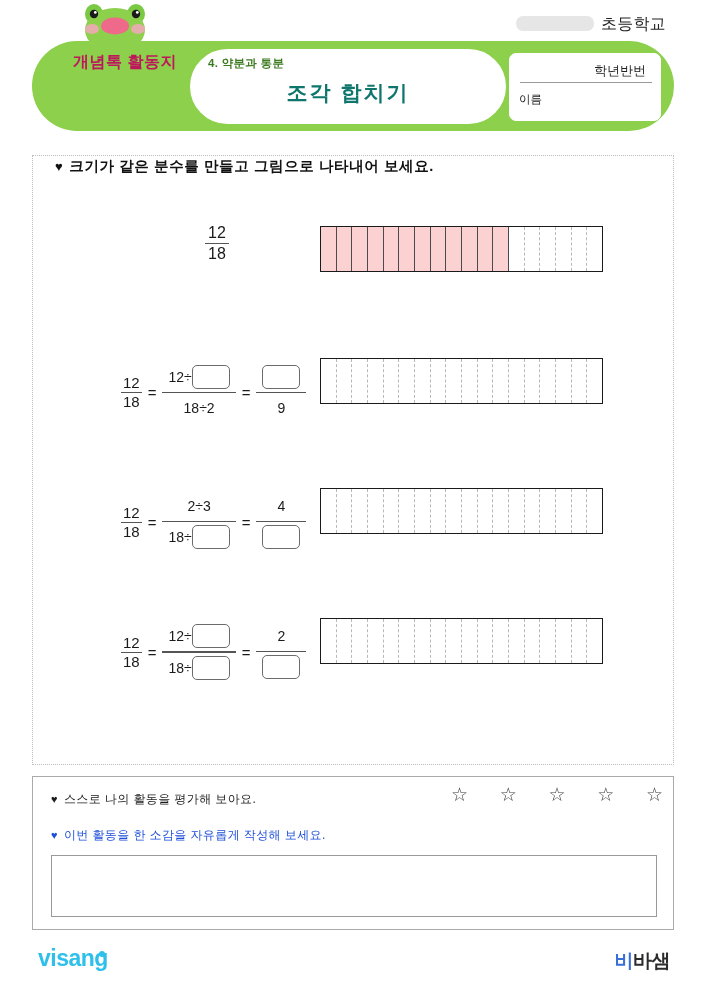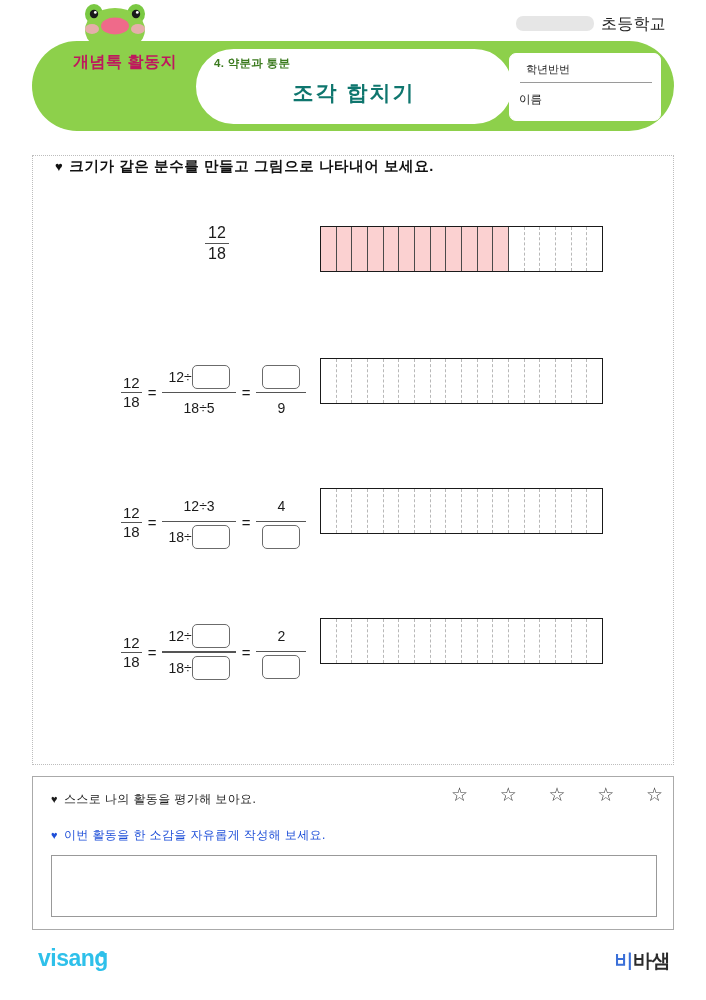--- a/index.html
+++ b/index.html
@@ -35,21 +35,21 @@
     display: flex; align-items: center; justify-content: center;
     font-size: 14px; font-weight: bold; color: #1a1a1a;
     letter-spacing: 1px;
   }
   .badge-sub {
     font-size: 16px; font-weight: bold; color: #be185d;
     letter-spacing: 0.5px;
   }
 
   .title-card {
-    position: absolute; left: 194px; top: 47px;
+    position: absolute; left: 188px; top: 47px;
     width: 320px; height: 79px;
     background: #ffffff;
     border: 2px solid #8dd04b;
     border-radius: 40px;
   }
   .unit-label {
     position: absolute; left: 18px; top: 7px;
     font-size: 11.5px; font-weight: bold; color: #3b7a1e;
     letter-spacing: 0.3px;
   }
@@ -73,22 +73,22 @@
   .name-card {
     position: absolute; left: 509px; top: 53px;
     width: 152px; height: 68px;
     background: #ffffff;
     border: 1.5px solid #ffffff;
     border-radius: 7px;
   }
   .gbn-row {
     position: absolute; left: 16px; top: 8px;
     width: 120px;
-    display: flex; justify-content: flex-start;
-    font-size: 11px; color: #222222;
+    display: flex; justify-content: flex-end;
+    font-size: 13px; color: #222222;
   }
   .gbn-rule {
     position: absolute; left: 10px; top: 28px;
     width: 132px; height: 1px; background: #9a9a9a;
   }
   .name-label {
     position: absolute; left: 9px; top: 38px;
     font-size: 11.5px; color: #222222;
   }
 
@@ -306,21 +306,21 @@
           <span class="den">18</span>
         </span>
         <span class="eq-sign">=</span>
         <span class="cfrac">
           <span class="top">
             <span class="term">12÷</span>
             <span class="ansbox"></span>
           </span>
           <span class="bar"></span>
           <span class="bot">
-            <span class="term">18÷5</span>
+            <span class="term">18÷2</span>
           </span>
         </span>
         <span class="eq-sign">=</span>
         <span class="cfrac">
           <span class="top">
             <span class="ansbox"></span>
           </span>
           <span class="bar"></span>
           <span class="bot">
             <span class="term">9</span>
@@ -353,21 +353,21 @@
 
     <div class="row row-3">
       <div class="eq" style="top:4px;">
         <span class="frac">
           <span class="num">12</span>
           <span class="den">18</span>
         </span>
         <span class="eq-sign">=</span>
         <span class="cfrac">
           <span class="top">
-            <span class="term">12÷3</span>
+            <span class="term">2÷3</span>
           </span>
           <span class="bar"></span>
           <span class="bot">
             <span class="term">18÷</span>
             <span class="ansbox"></span>
           </span>
         </span>
         <span class="eq-sign">=</span>
         <span class="cfrac">
           <span class="top">

